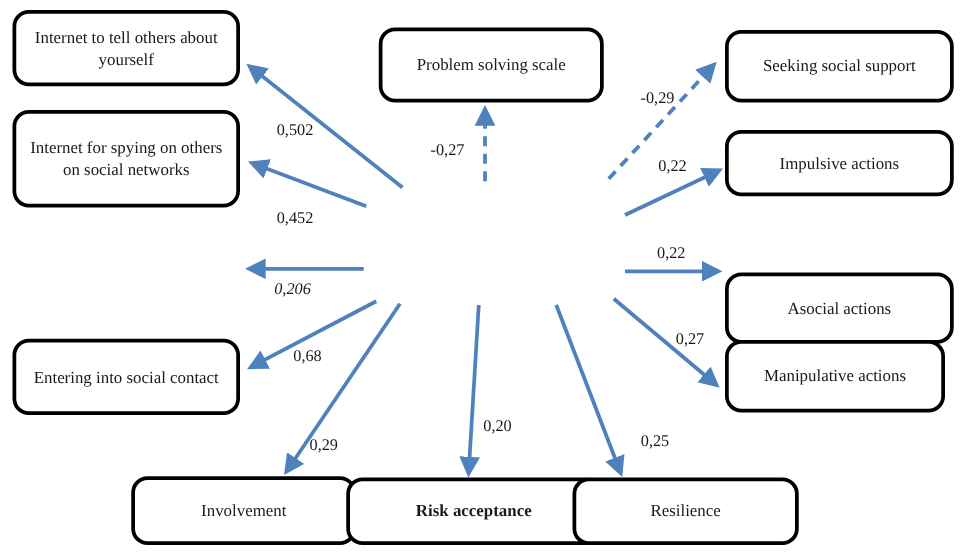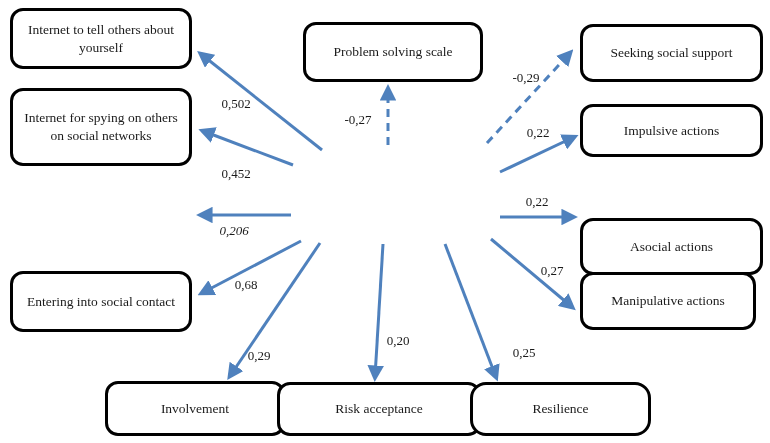--- a/index.html
+++ b/index.html
@@ -61,22 +61,22 @@
   #n-tell-others   { left: 10px;  top: 8px;   width: 182px; height: 61px; }
   #n-spying        { left: 10px;  top: 88px;  width: 182px; height: 78px; }
   #n-assertive     { left: 10px;  top: 188px; width: 182px; height: 57px; }
   #n-entering      { left: 10px;  top: 271px; width: 182px; height: 61px; }
   #n-problem       { left: 303px; top: 22px;  width: 180px; height: 60px; }
   #n-seeking       { left: 580px; top: 24px;  width: 183px; height: 58px; }
   #n-impulsive     { left: 580px; top: 104px; width: 183px; height: 53px; }
   #n-asocial       { left: 580px; top: 186px; width: 183px; height: 57px; margin-top: 32px; }
   #n-manipulative  { left: 580px; top: 272px; width: 176px; height: 58px; }
   #n-involvement   { left: 68px;  top: 381px; width: 180px; height: 55px; margin-left: 37px; }
-  #n-risk          { left: 277px; top: 382px; width: 204px; height: 54px; }
-  #n-resilience    { left: 470px; top: 382px; width: 181px; height: 54px; border-radius: 16px; }
+  #n-risk          { left: 277px; top: 382px; width: 204px; height: 54px; font-weight: bold; }
+  #n-resilience    { left: 458px; top: 382px; width: 181px; height: 54px; }
   
   #w-0  { left: 236px; top: 104px; }
   #w-1  { left: 236px; top: 159px; margin-top: 15px; }
   #w-2  { left: 234px; top: 231px; font-style: italic; }
   #w-3  { left: 246px; top: 285px; }
   #w-4  { left: 358px; top: 120px; }
   #w-5  { left: 526px; top: 78px;  }
   #w-6  { left: 538px; top: 133px; }
   #w-7  { left: 537px; top: 202px; }
   #w-8  { left: 552px; top: 271px; }

